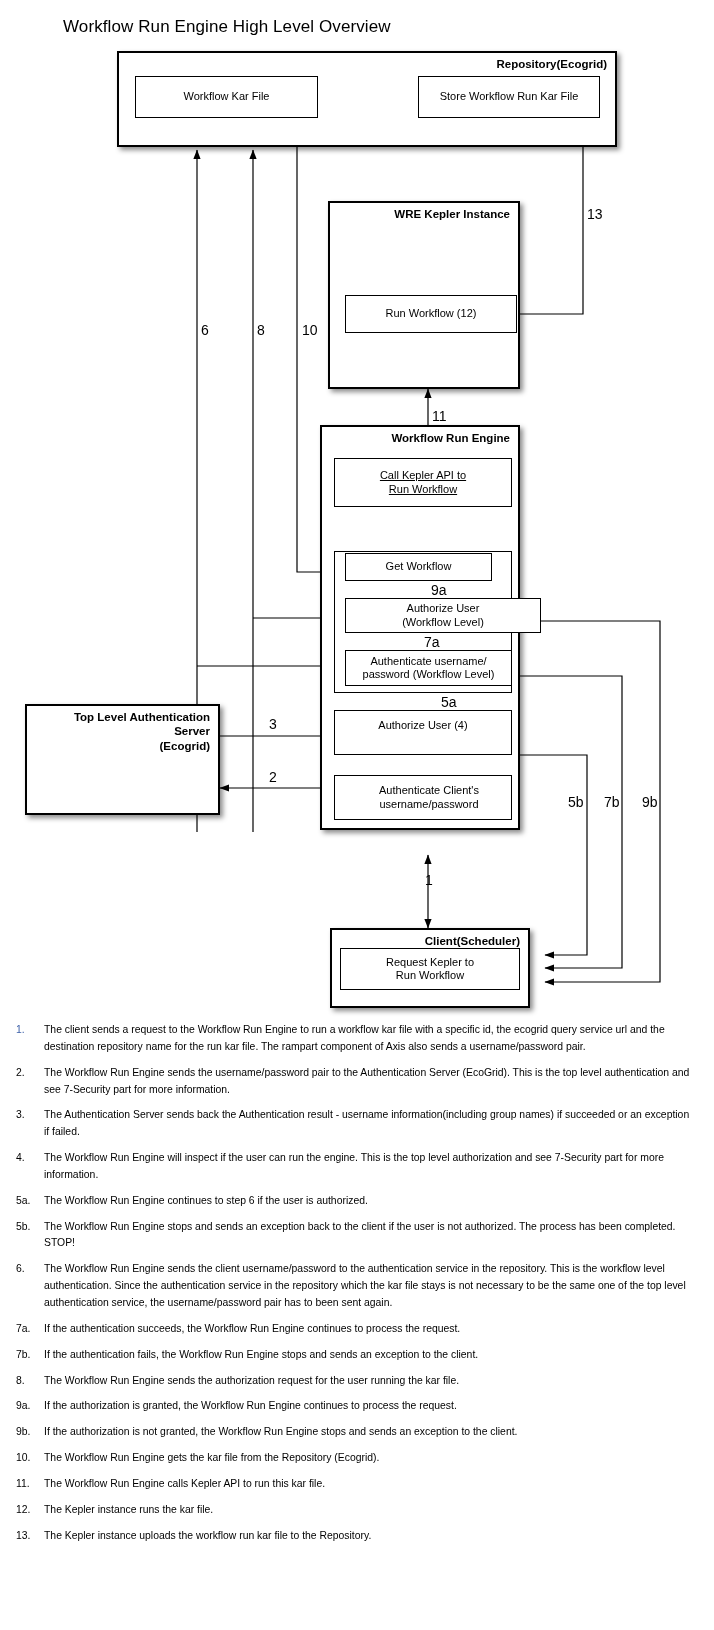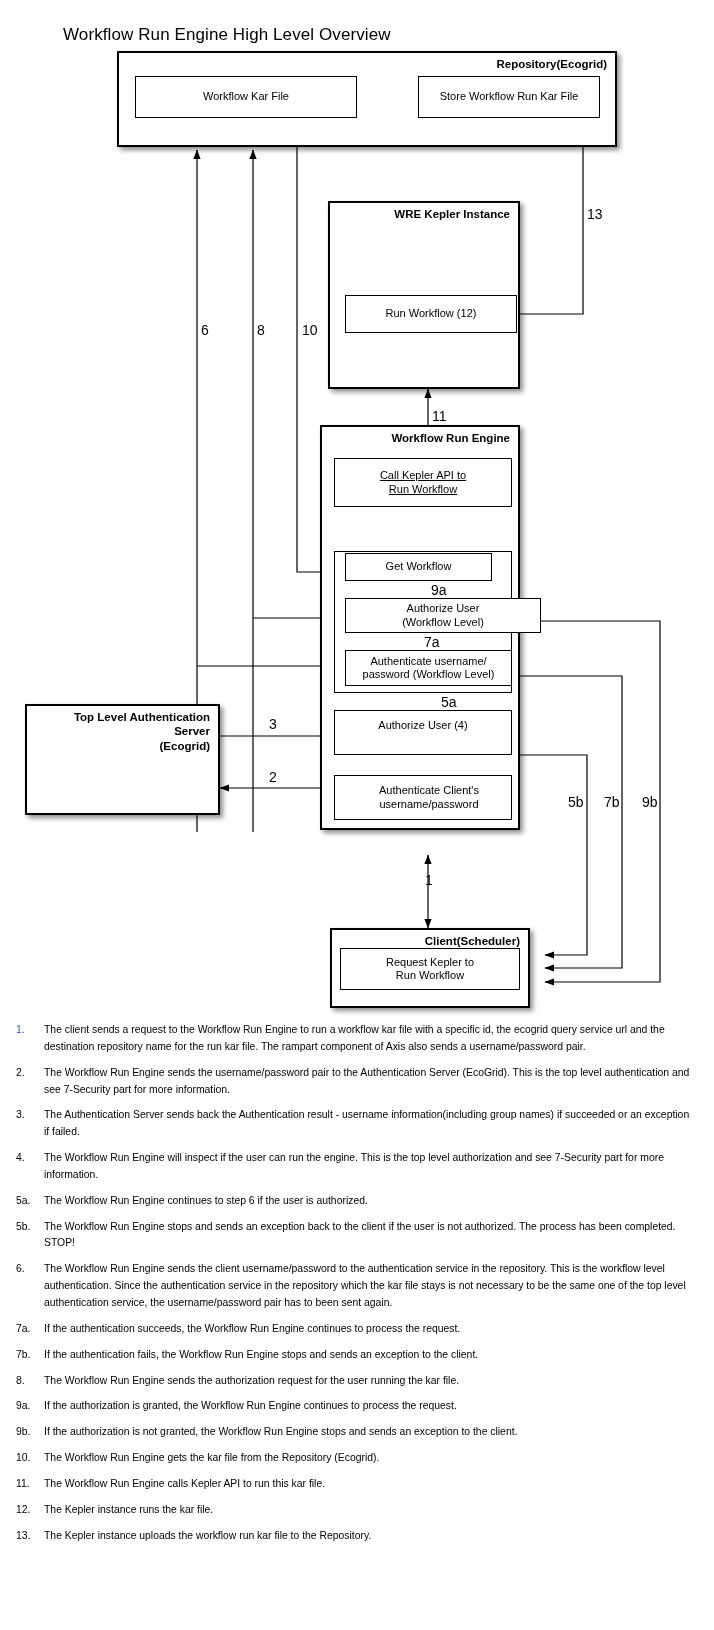--- a/index.html
+++ b/index.html
@@ -42,21 +42,20 @@
     position:absolute;
     border:1.5px solid #000;
     background:transparent;
   }
   .page-title {
     position:absolute;
     left:63px; top:17px;
     font-size:17px;
     letter-spacing:0.1px;
     white-space:nowrap;
-    margin-top:8px;
   }
   .edge-label {
     position:absolute;
     font-size:14px;
     white-space:nowrap;
   }
 
   
   #notes {
     position:absolute;
@@ -124,21 +123,21 @@
     <path d="M512,755 L587,755 L587,955 L545,955" stroke="#000" stroke-width="1.2" fill="none" marker-end="url(#ah)"></path>
 
     <path d="M512,676 L622,676 L622,968 L545,968" stroke="#000" stroke-width="1.2" fill="none" marker-end="url(#ah)"></path>
 
     <path d="M512,621 L660,621 L660,982 L545,982" stroke="#000" stroke-width="1.2" fill="none" marker-end="url(#ah)"></path>
   </svg>
 
   <div class="container" style="left:117px; top:51px; width:500px; height:96px;">
     <div class="container-title">Repository(Ecogrid)</div>
   </div>
-  <div class="node" style="left:135px; top:76px; width:222px; height:42px;">
+  <div class="node" style="left:135px; top:76px; width:183px; height:42px;">
     <span>Workflow Kar File</span>
   </div>
   <div class="node" style="left:418px; top:76px; width:182px; height:42px;">
     <span>Store Workflow Run Kar File</span>
   </div>
 
   <div class="container" style="left:328px; top:201px; width:192px; height:188px;">
     <div class="container-title">WRE Kepler Instance</div>
   </div>
   <div class="node" style="left:345px; top:295px; width:172px; height:38px;">

